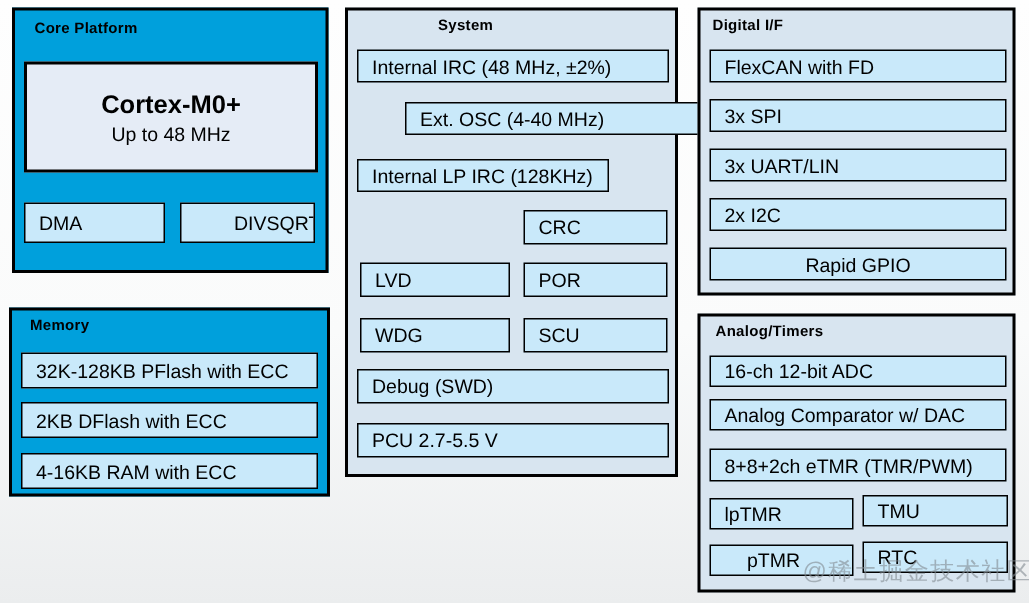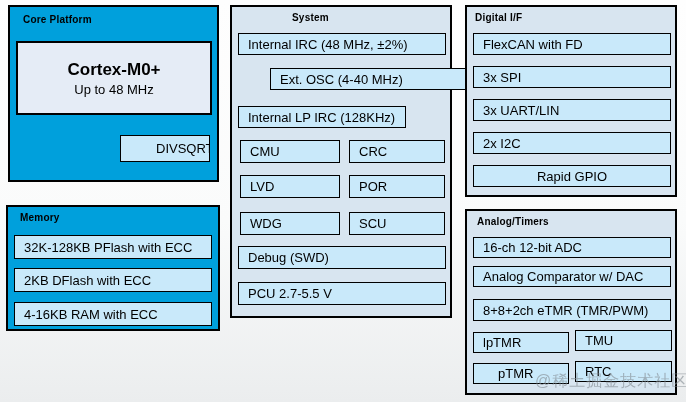--- a/index.html
+++ b/index.html
@@ -67,37 +67,37 @@
 <body>
 
 <div class="stage">
 
   <div class="panel blue" style="left:8px; top:5px; width:211px; height:177px;">
     <div class="panel-title" style="left:13px; top:7px;">Core Platform</div>
     <div class="cpu-box" style="left:6px; top:34px; width:196px; height:74px;">
       <div class="cpu-name">Cortex-M0+</div>
       <div class="cpu-sub">Up to 48 MHz</div>
     </div>
+    <div class="item" style="left:6px; top:128px; width:94px; height:27px;">DMA</div>
     <div class="item" style="left:110px; top:128px; width:90px; height:27px;padding-left:35px;">DIVSQRT</div>
   </div>
 
   <div class="panel blue" style="left:6px; top:205px; width:214px; height:126px;">
     <div class="panel-title" style="left:12px; top:5px;">Memory</div>
     <div class="item" style="left:6px; top:28px; width:198px; height:24px;">32K-128KB PFlash with ECC</div>
     <div class="item" style="left:6px; top:61px; width:198px; height:24px;">2KB DFlash with ECC</div>
     <div class="item" style="left:6px; top:95px; width:198px; height:24px;">4-16KB RAM with ECC</div>
   </div>
 
   <div class="panel light" style="left:230px; top:5px; width:222px; height:313px;">
     <div class="panel-title" style="left:12px; top:5px;margin-left:48px;">System</div>
     <div class="item" style="left:6px; top:26px; width:208px; height:22px;">Internal IRC (48 MHz, ±2%)</div>
     <div class="item" style="left:6px; top:61px; width:208px; height:22px;margin-left:32px;">Ext. OSC (4-40 MHz)</div>
     <div class="item" style="left:6px; top:99px; width:168px; height:22px;">Internal LP IRC (128KHz)</div>
 
-    <div class="item" style="left:8px; top:133px; width:100px; height:23px;">CMU</div>
     <div class="item" style="left:117px; top:133px; width:96px; height:23px;">CRC</div>
 
     <div class="item" style="left:8px; top:168px; width:100px; height:23px;">LVD</div>
     <div class="item" style="left:117px; top:168px; width:96px; height:23px;">POR</div>
 
     <div class="item" style="left:8px; top:205px; width:100px; height:23px;">WDG</div>
     <div class="item" style="left:117px; top:205px; width:96px; height:23px;">SCU</div>
 
     <div class="item" style="left:6px; top:239px; width:208px; height:23px;">Debug  (SWD)</div>
     <div class="item" style="left:6px; top:275px; width:208px; height:23px;">PCU 2.7-5.5 V</div>

